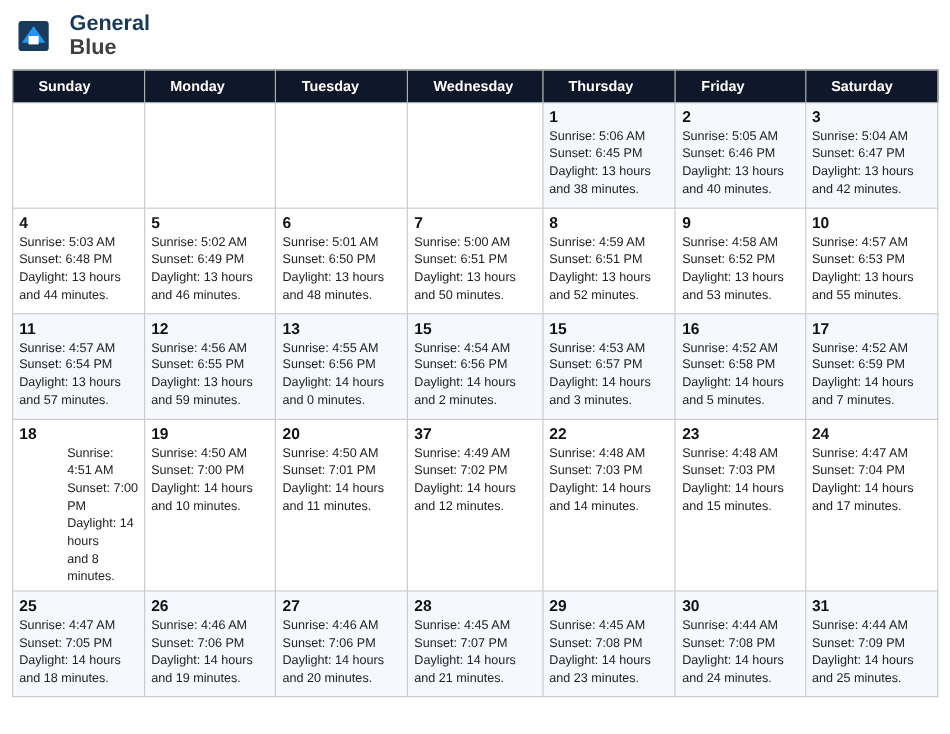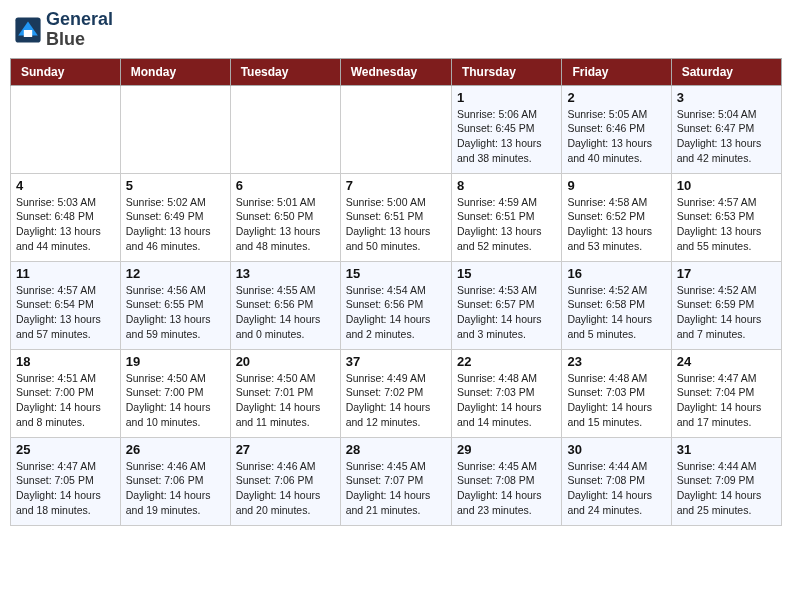--- a/index.html
+++ b/index.html
@@ -13,21 +13,21 @@
     .header {
       display: flex;
       justify-content: space-between;
       align-items: flex-start;
       margin-bottom: 8px;
       padding: 0 4px;
     }
     .logo {
       display: flex;
       align-items: center;
-      gap: 4px;
+      gap: 16px;
     }
     .logo-text {
       font-size: 18px;
       font-weight: bold;
       color: #1a3a5c;
       line-height: 1.1;
     }
     .logo-text span {
       color: #404040;
     }
@@ -47,24 +47,24 @@
       font-size: 16px;
       color: #333;
       font-weight: normal;
     }
     table {
       width: 100%;
       border-collapse: collapse;
       font-size: 11px;
     }
     thead th {
-      background: #7f1d1d;
+      background: #0f172a;
       color: #fff;
       text-align: left;
-      padding: 6px 10px;
+      padding: 6px 21px;
       font-size: 12px;
       border: 1px solid #aaa;
     }
     td {
       border: 1px solid #ccc;
       vertical-align: top;
       padding: 4px 5px;
       height: 88px;
       width: 113px;
     }
@@ -248,21 +248,21 @@
           <div class="day-num">17</div>
           <div class="day-detail" style="white-space: pre-line;">Sunrise: 4:52 AM
 Sunset: 6:59 PM
 Daylight: 14 hours
 and 7 minutes.</div>
         </td>
       </tr>
       <tr>
         <td>
           <div class="day-num">18</div>
-          <div class="day-detail" style="white-space: pre-line;">Sunrise: 4:51 AM
+          <div class="day-detail" style="white-space: pre-line; margin-left: 40px;">Sunrise: 4:51 AM
 Sunset: 7:00 PM
 Daylight: 14 hours
 and 8 minutes.</div>
         </td>
         <td>
           <div class="day-num">19</div>
           <div class="day-detail" style="white-space: pre-line;">Sunrise: 4:50 AM
 Sunset: 7:00 PM
 Daylight: 14 hours
 and 10 minutes.</div>

